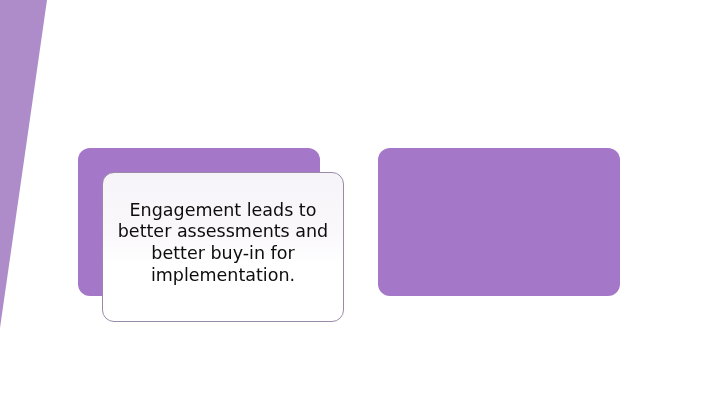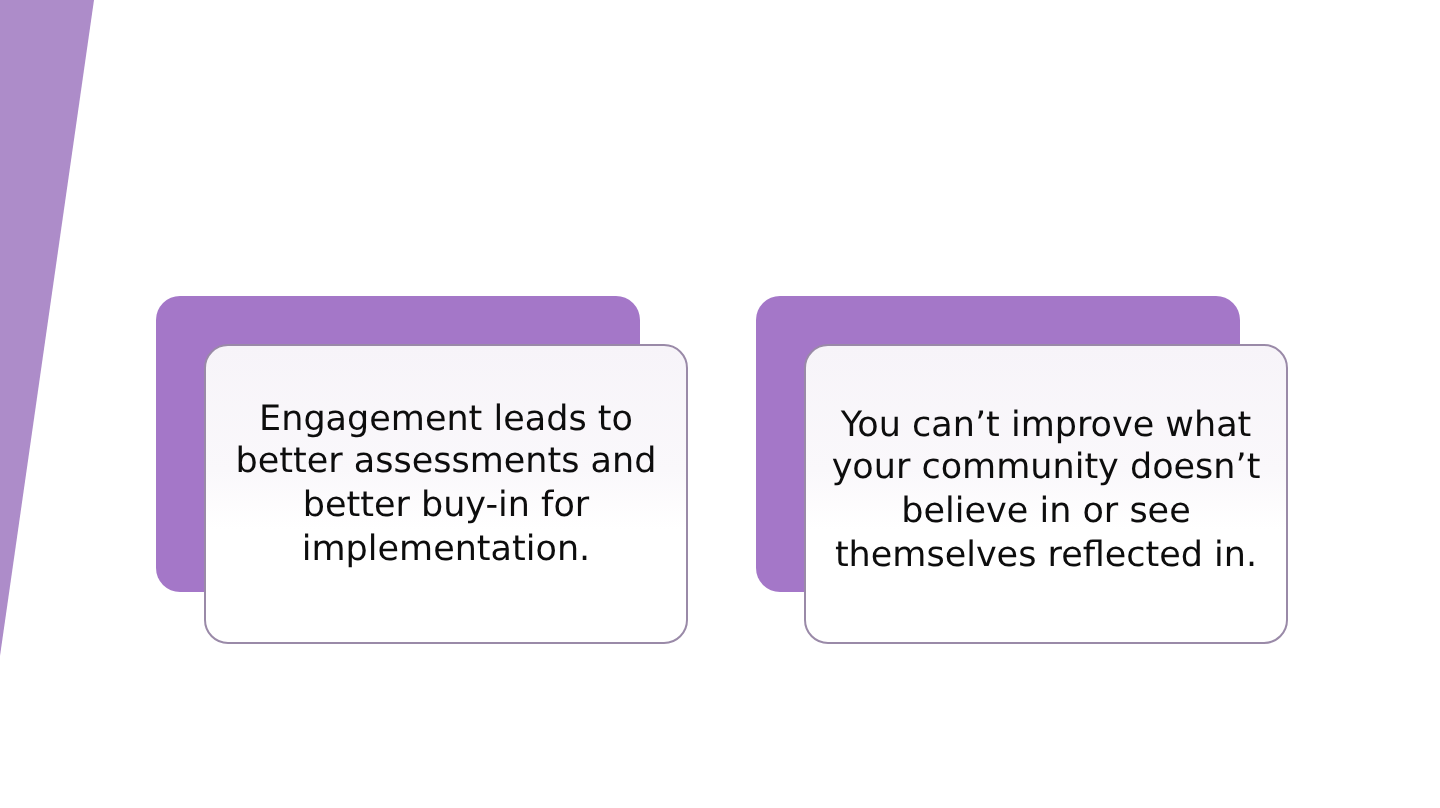--- a/index.html
+++ b/index.html
@@ -99,18 +99,15 @@
 
   <div class="card-group" id="card-group-1">
     <div class="card-shadow-block"></div>
     <div class="card-panel">
       <div class="card-text">Engagement leads to better assessments and better buy-in for implementation.</div>
     </div>
   </div>
 
   <div class="card-group" id="card-group-2">
     <div class="card-shadow-block"></div>
-    <div class="card-panel">
-      <div class="card-text">You can’t improve what your community doesn’t believe in or see themselves reflected in.</div>
-    </div>
   </div>
 
 </div>
 
 </body></html>

